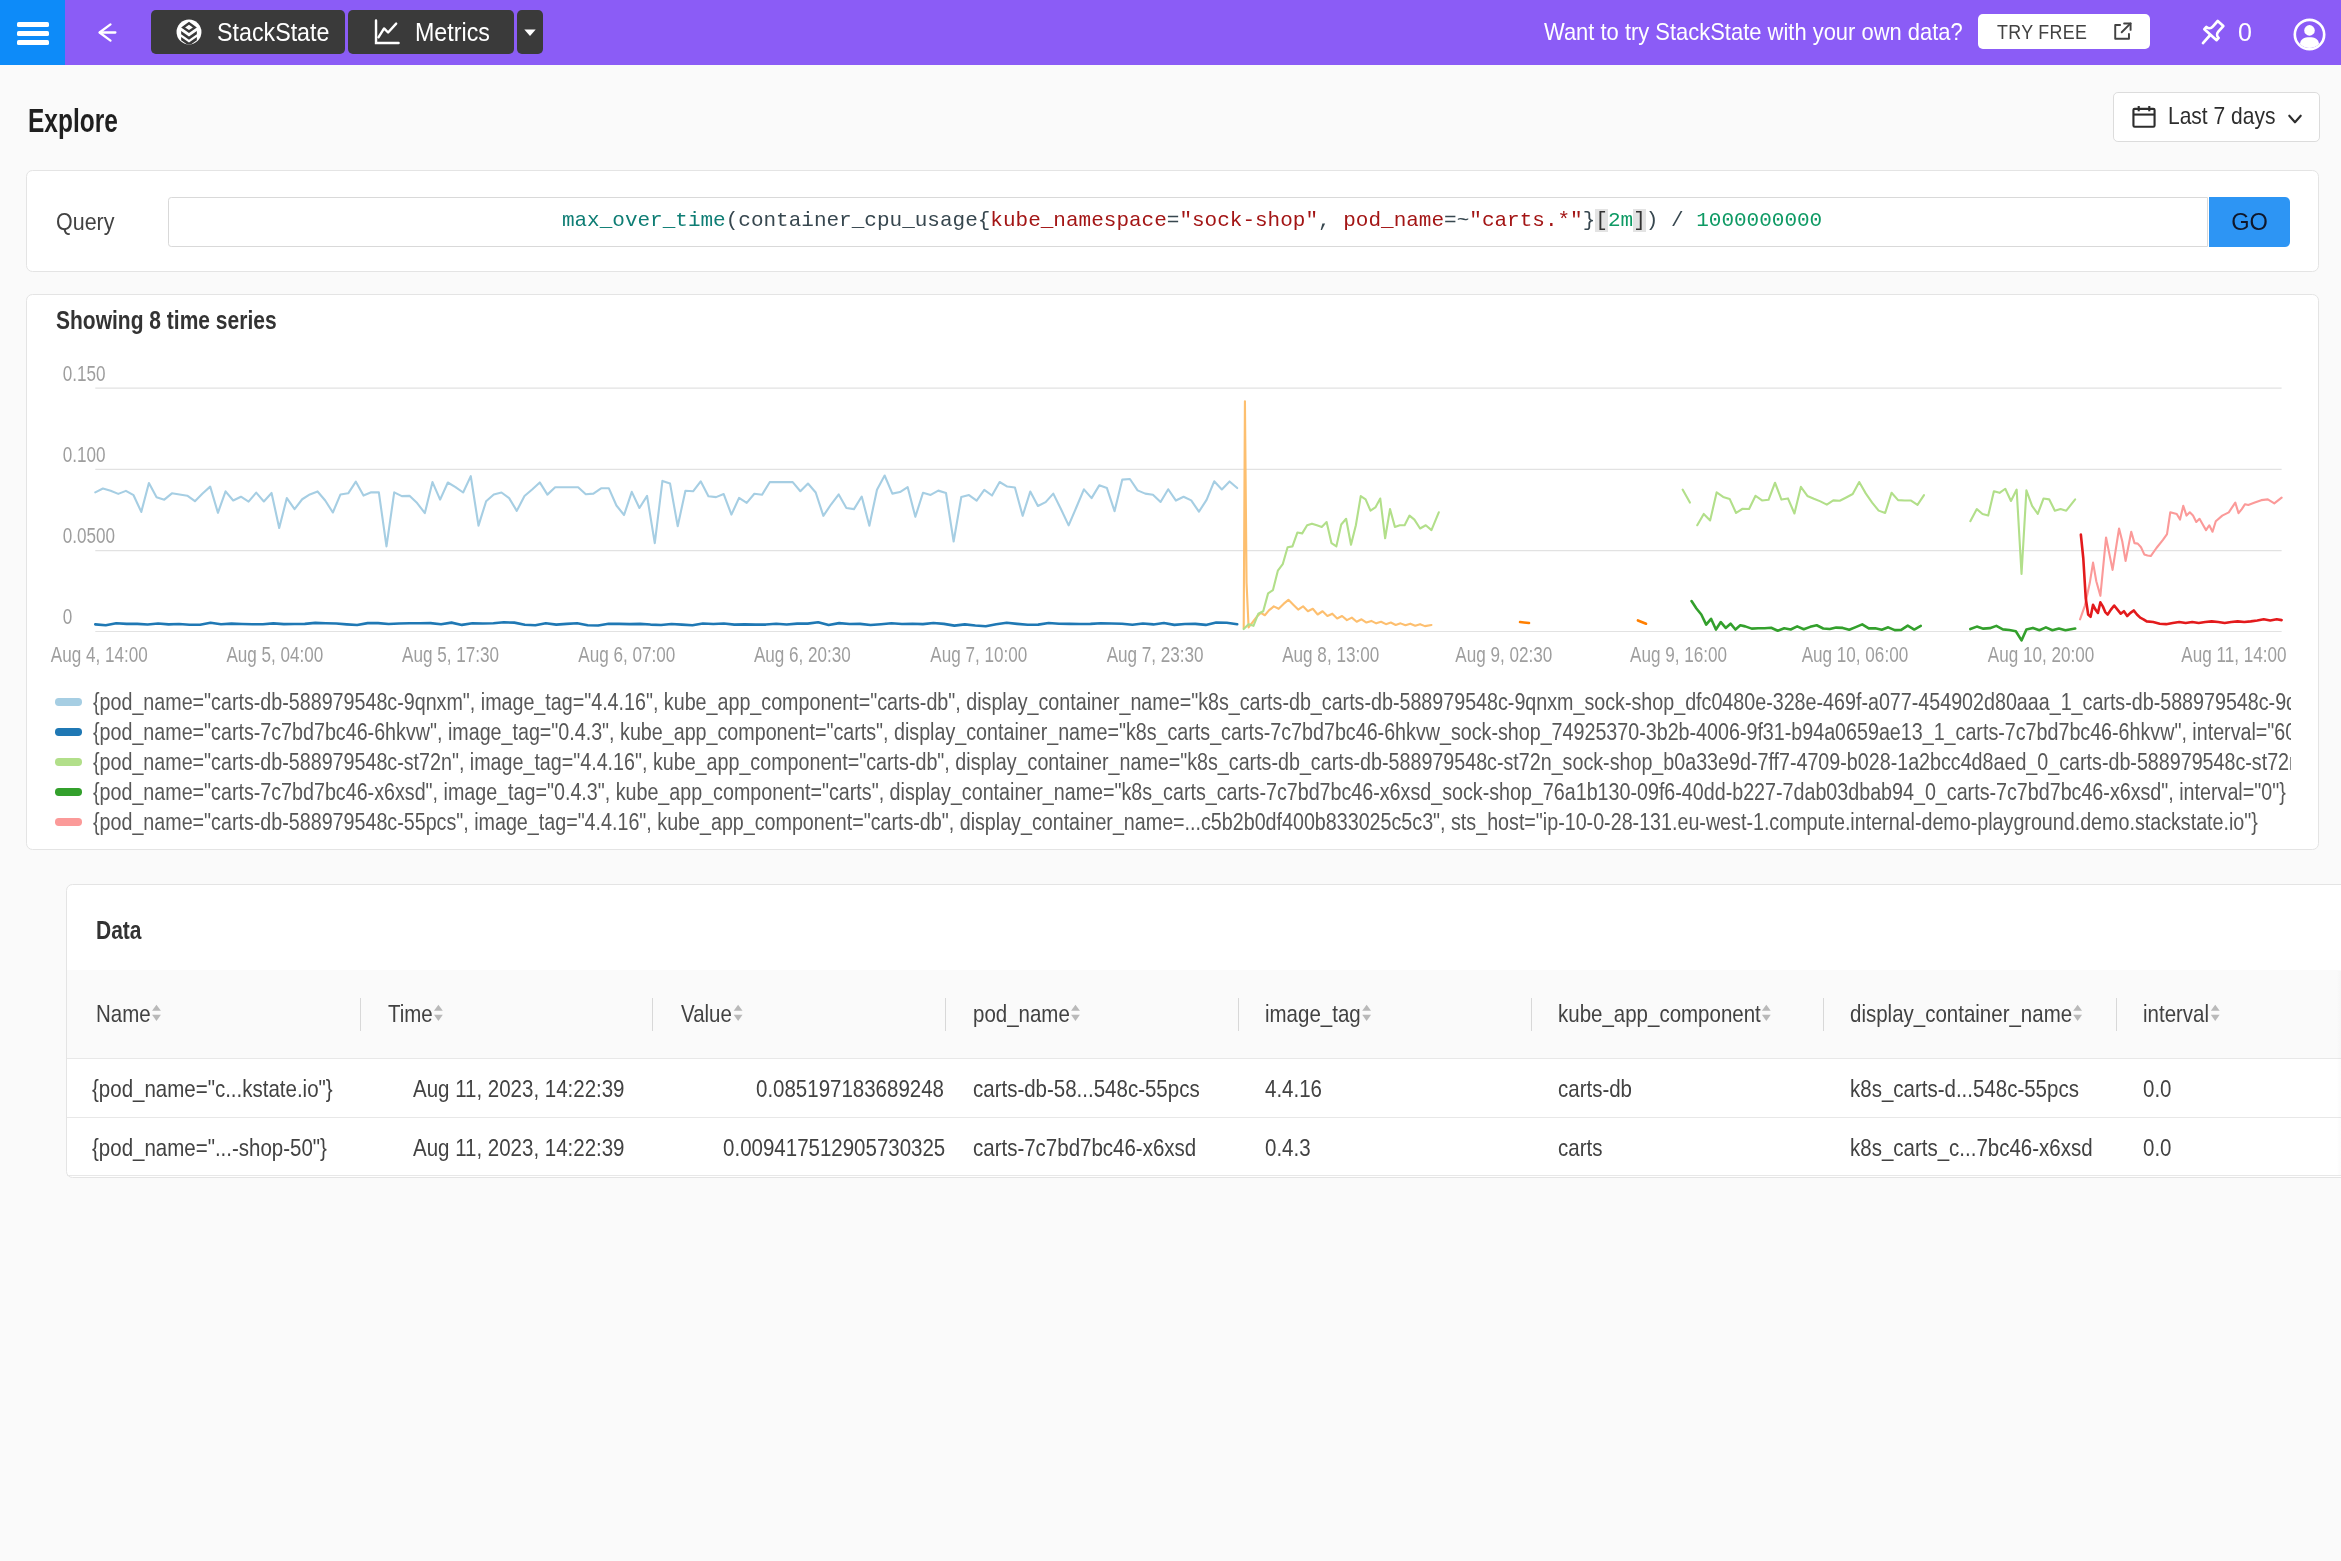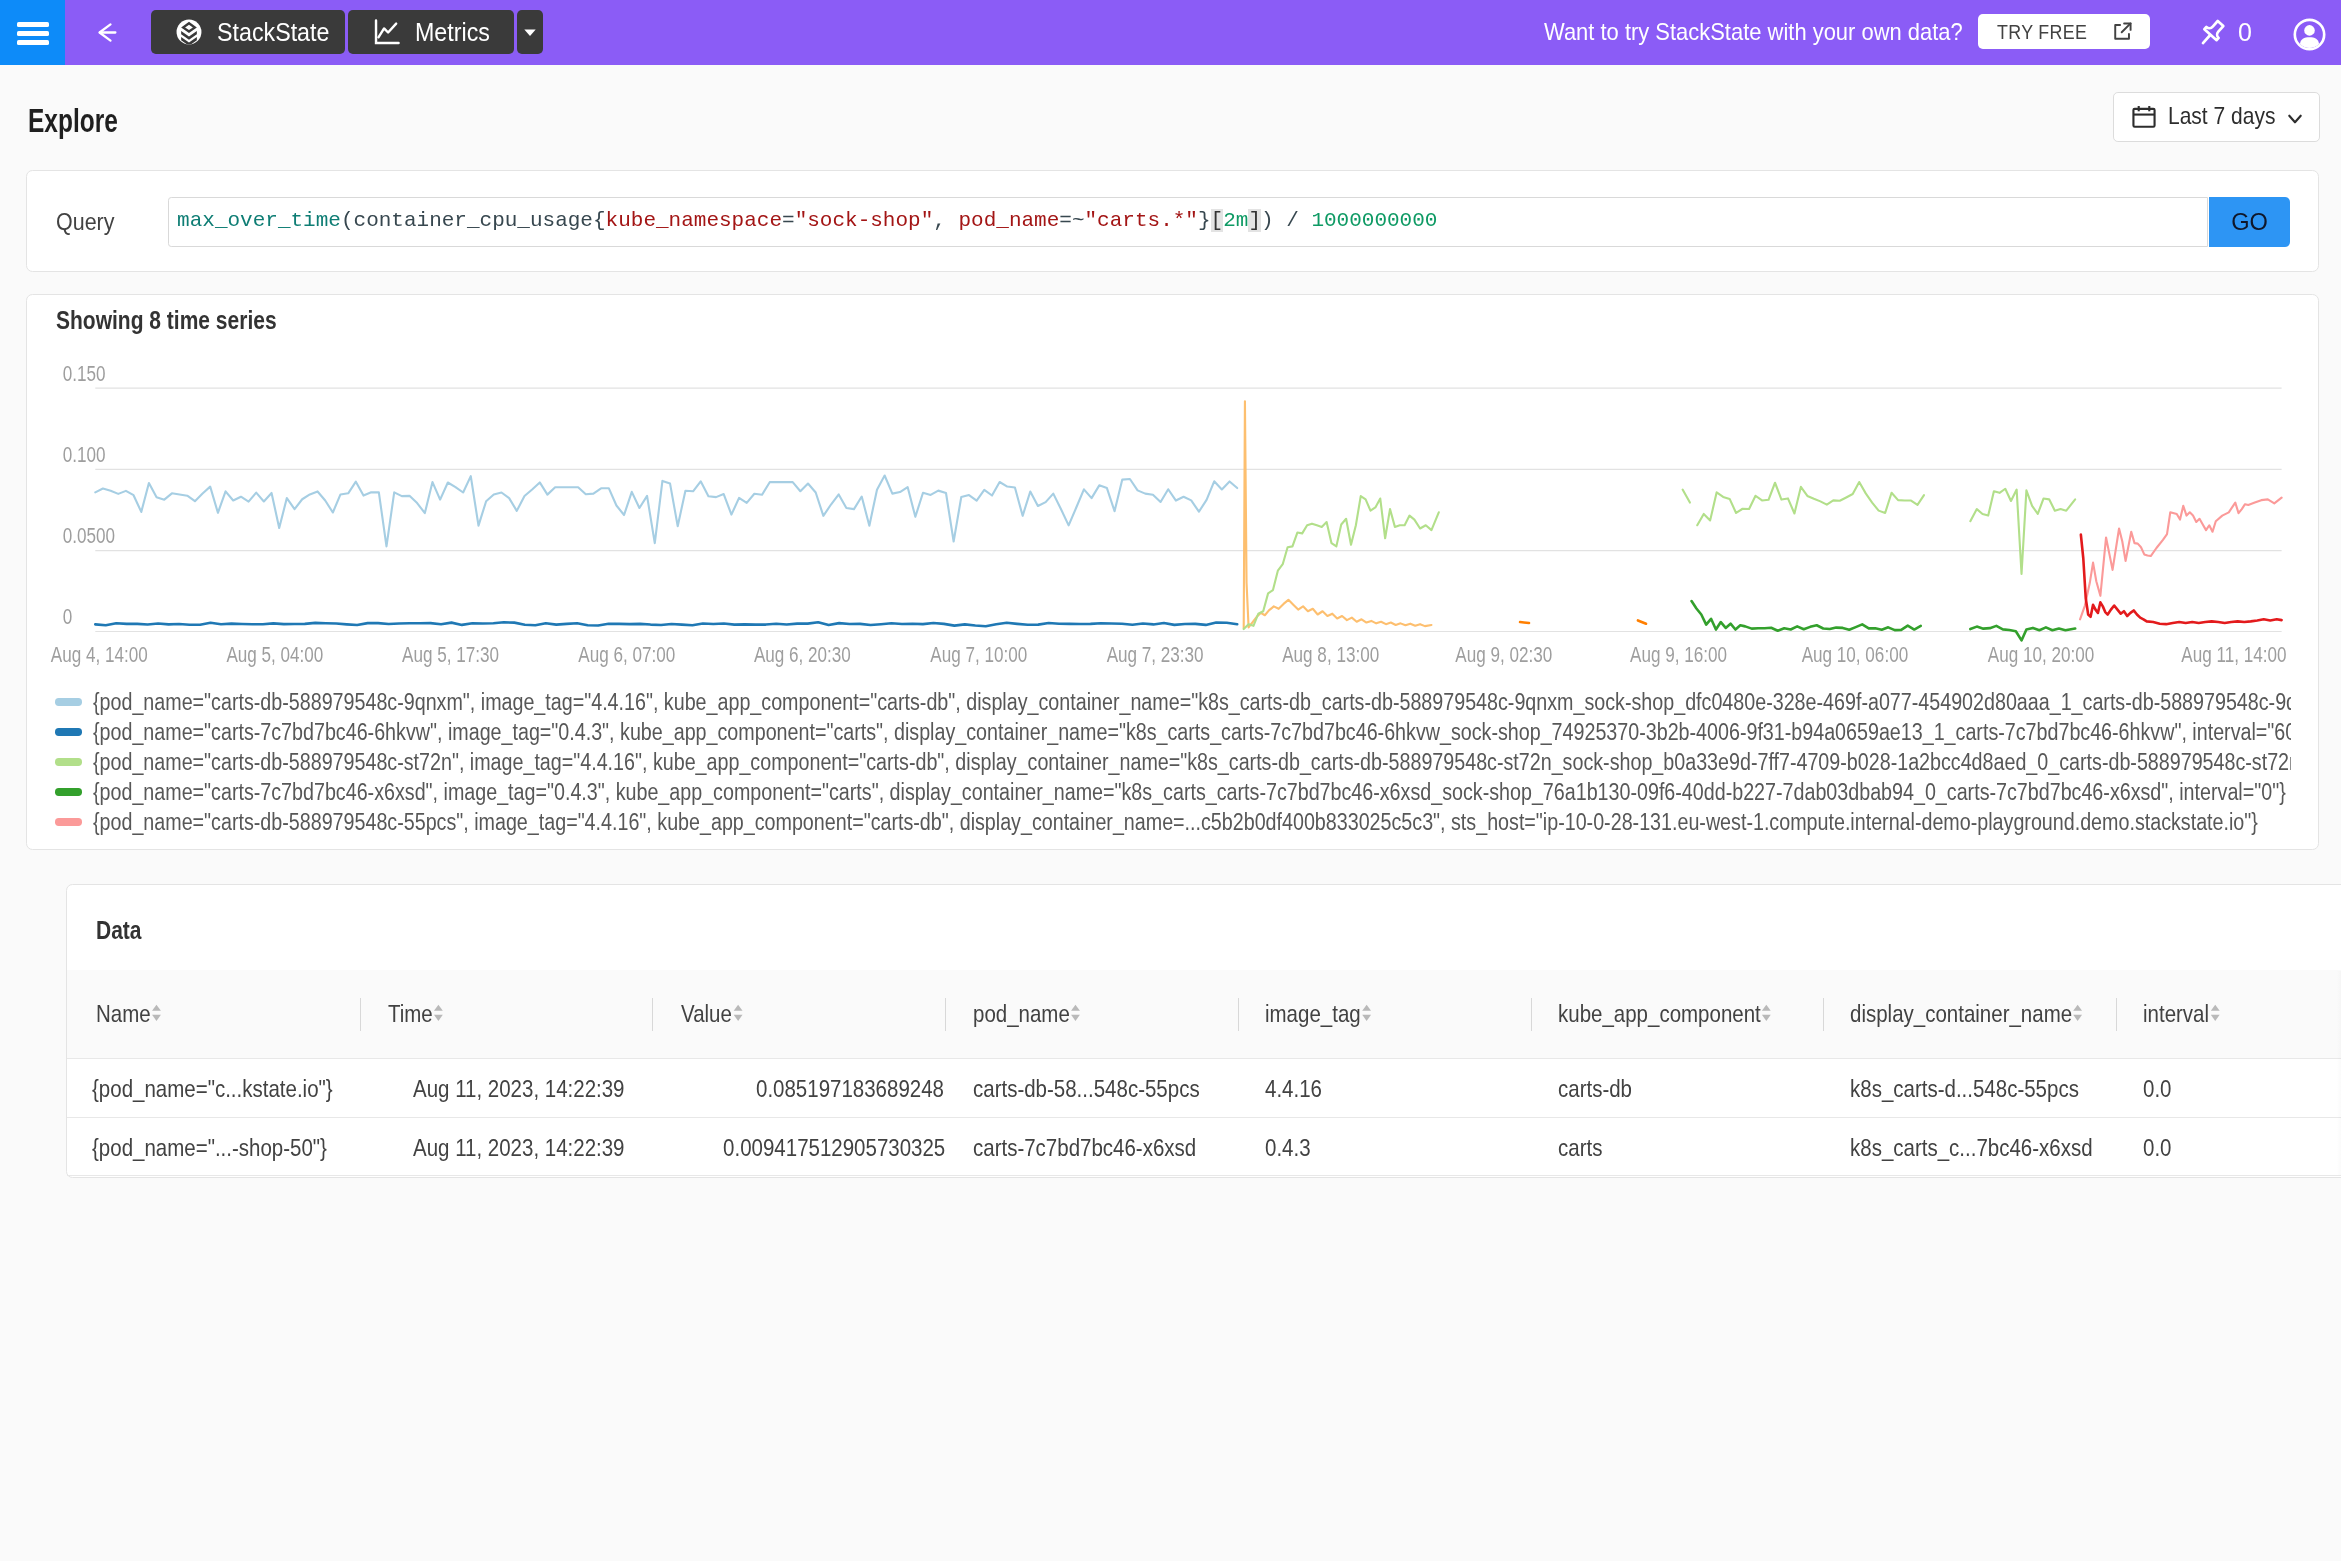--- a/index.html
+++ b/index.html
@@ -27,21 +27,21 @@
 
 #explore { position:absolute; left:28px; top:101px; font-size:34px; font-weight:bold; color:#1f1f1f; transform:scaleX(0.72); transform-origin:0 50%; }
 #daterange { position:absolute; left:2113px; top:92px; width:207px; height:50px; background:#fff; border:1.6px solid #dcdcdc; border-radius:4.9px; }
 #daterange .cal { position:absolute; left:17px; top:11.4px; }
 #daterange .t { position:absolute; left:54px; top:0; line-height:47px; font-size:23.6px; color:#2d2d2d; transform:scaleX(0.89); transform-origin:0 50%; }
 #daterange .chev { position:absolute; right:14.6px; top:17px; }
 
 .card { position:absolute; left:26px; width:2293px; background:#fff; border:0.8px solid #e4e4e4; border-radius:6.5px; }
 #qcard { top:170px; height:102px; }
 #qlabel { position:absolute; left:28.5px; top:0; line-height:101px; font-size:24.4px; color:#424242; transform:scaleX(0.88); transform-origin:0 50%; }
-#qinput { position:absolute; left:141px; top:26px; width:2040px; height:50px; border:1.6px solid #d9d9d9; border-radius:3.3px 0 0 3.3px; background:#fff; font-family:"Liberation Mono", monospace; font-size:21px; line-height:46px; white-space:pre; overflow:hidden; padding-left:8.1px; color:#37474f; }
+#qinput { position:absolute; left:141px; top:26px; width:2040px; height:50px; border:1.6px solid #d9d9d9; border-radius:3.3px 0 0 3.3px; background:#fff; font-family:"Liberation Mono", monospace; font-size:21px; line-height:46px; white-space:pre; overflow:hidden; padding-left:8.1px; color:#37474f;text-align:center; }
 #gobtn { position:absolute; left:2182px; top:26px; width:81px; height:50px; background:#2d95f4; border-radius:0 4.9px 4.9px 0; color:#0f172a; font-size:23.6px; text-align:center; line-height:50px; }
 .cm-fn { color:#0e7d74; }
 .cm-lbl { color:#a31515; }
 .cm-str { color:#a31515; }
 .cm-num { color:#0e9a64; }
 .cm-dur { color:#0e9a64; }
 .cm-brk { background:#e3e3e3; color:#333; }
 #chartcard { top:294px; height:556px; }
 #charttitle { position:absolute; left:29px; top:10.6px; font-size:25px; font-weight:bold; color:#333; transform:scaleX(0.84); transform-origin:0 50%; }
 #legend { position:absolute; left:28px; top:392px; }

